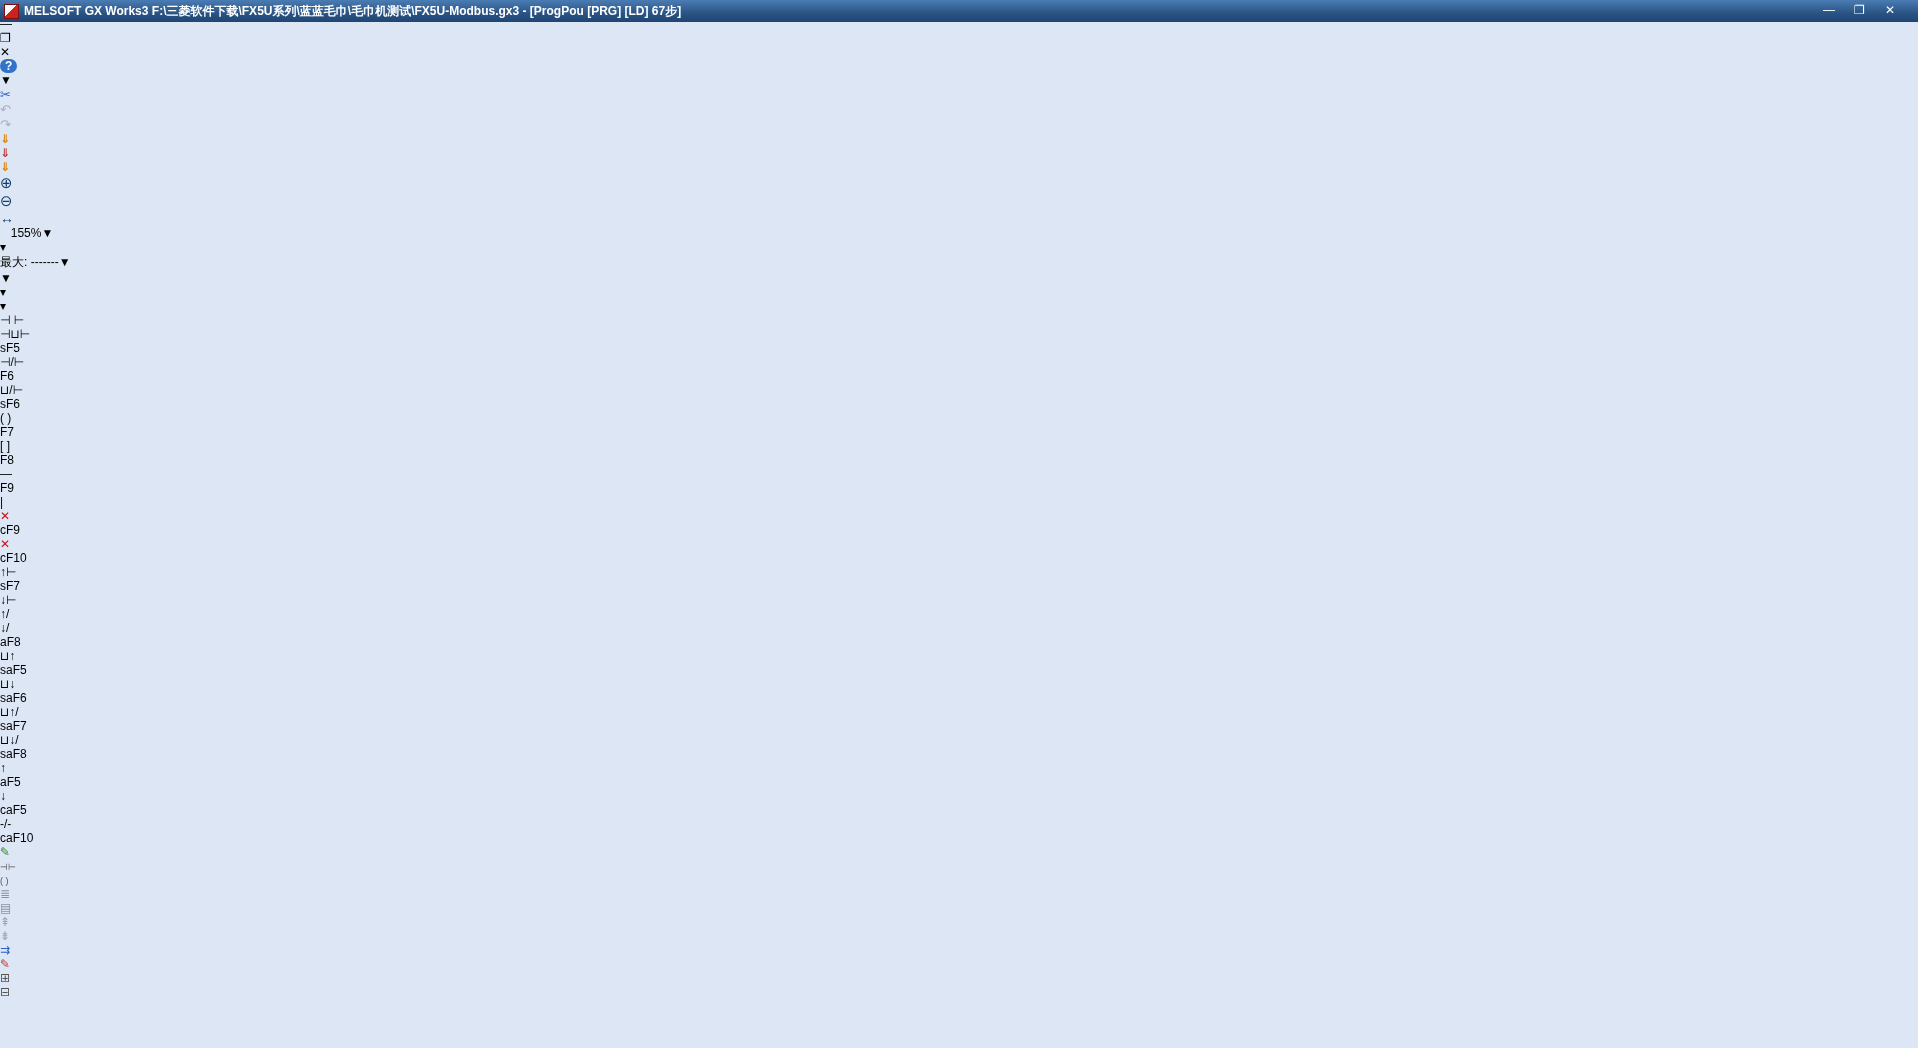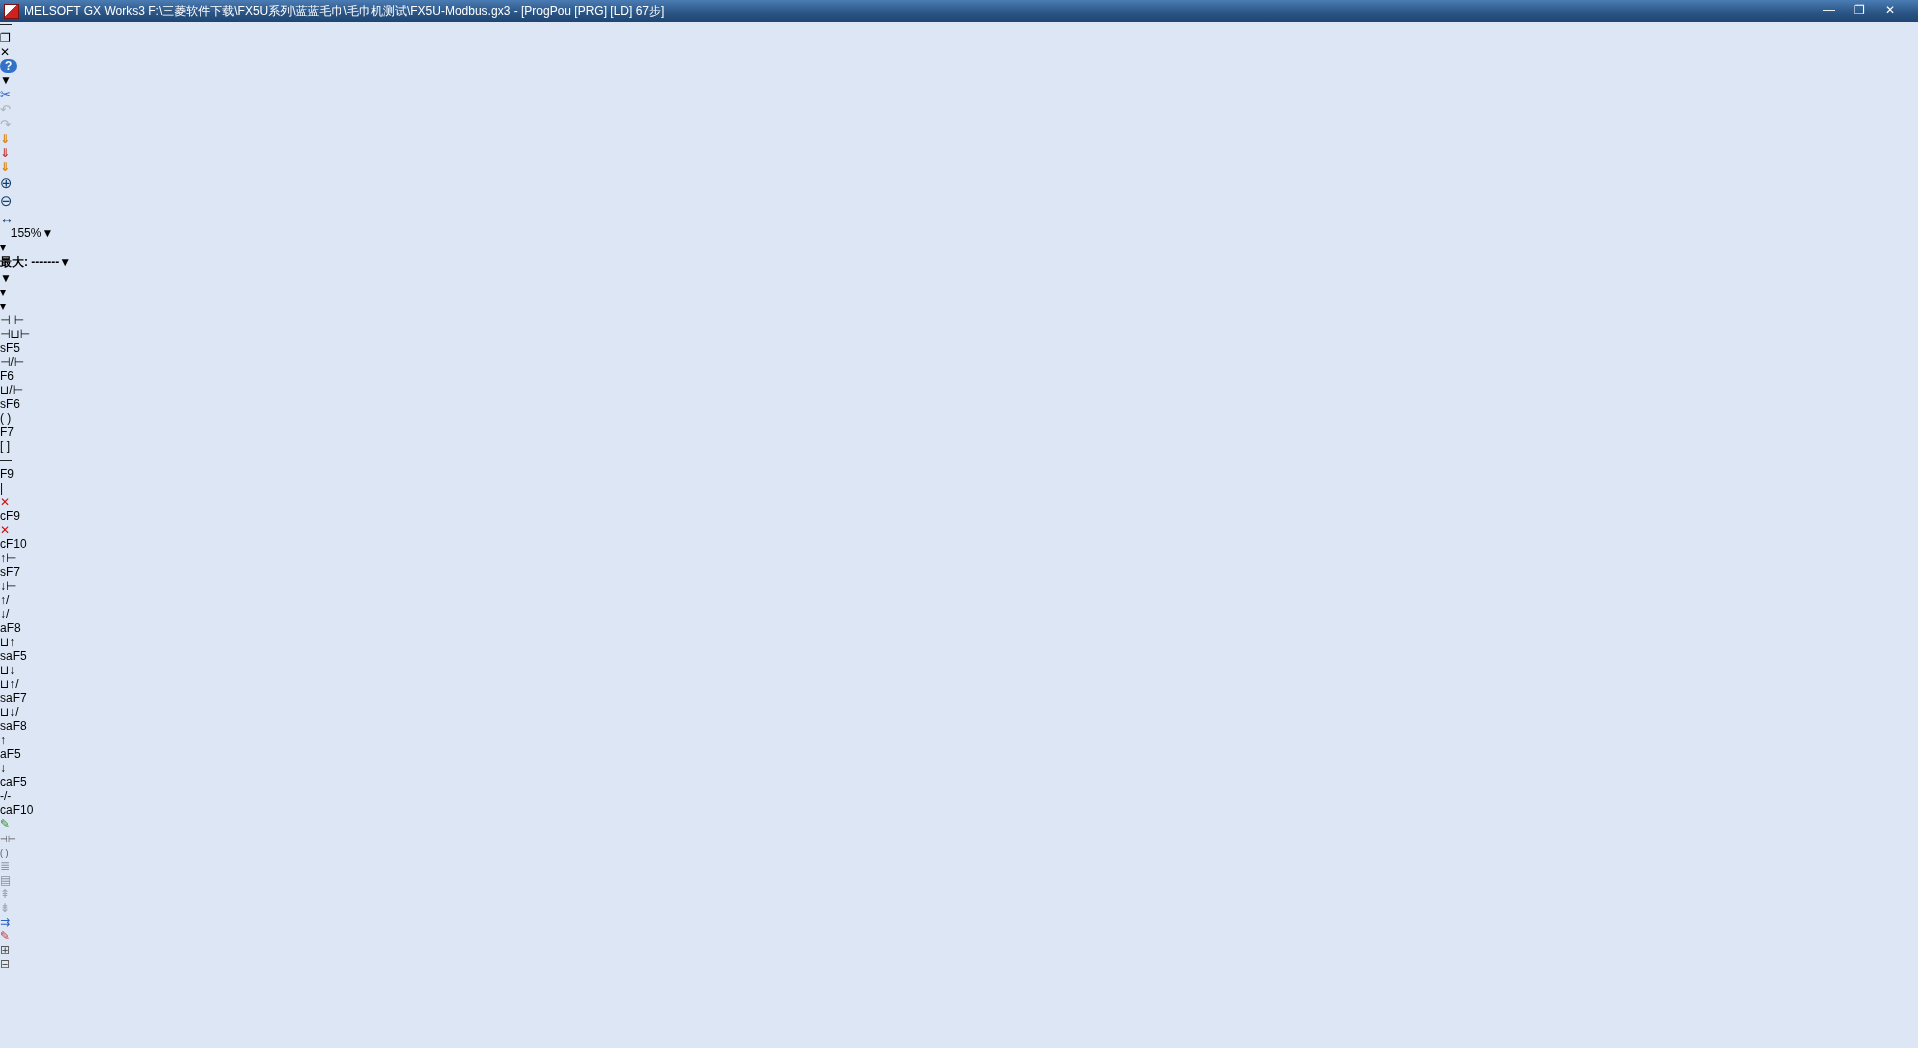--- a/index.html
+++ b/index.html
@@ -3,21 +3,21 @@
 <meta charset="utf-8">
 <style>
   * { margin:0; padding:0; box-sizing:border-box; }
   html,body { width:1918px; height:1048px; overflow:hidden; }
   body { font-family:"Liberation Sans","DejaVu Sans",sans-serif; font-size:12px; background:#2d4056; }
   #page { position:relative; width:1918px; height:1048px; overflow:hidden; background:#dce6f4; }
 
   
   .titlebar { position:absolute; left:0; top:0; width:100%; height:22px; background:linear-gradient(#4a7cb4,#2a5484 60%,#1f4572); color:#fff; display:flex; align-items:center; padding:0 4px; }
   .app-icon { width:15px; height:15px; background:linear-gradient(135deg,#fff 45%,#d02020 45%); border:1px solid #7a1010; margin-right:5px; flex:none; }
-  .title-text { font-size:12px; white-space:nowrap; overflow:hidden; }
+  .title-text { font-size:12px; white-space:nowrap; overflow:hidden;font-weight:bold; }
   .win-btns { margin-left:auto; display:flex; gap:2px; }
   .win-btn { width:29px; height:16px; border:1px solid #1a3welcome;" }
   .win-btn { width:29px; height:16px; border:1px solid #16304e; border-radius:3px; background:linear-gradient(#8ba3bf,#5c7a9c); color:#fff; font-size:10px; line-height:14px; text-align:center; }
   .win-btn.close { background:linear-gradient(#d98a80,#b04038); }
 
   /* ---------- menu bar ---------- */
   .menubar { position:absolute; left:0; top:22px; width:100%; height:24px; background:linear-gradient(#f2f6fc,#e2eaf6); border-bottom:1px solid #b4c2d6; display:flex; align-items:center; padding-left:8px; }
   .menu-item { padding:3px 9px; font-size:12.5px; color:#111; }
   .menu-winbtns { margin-left:auto; display:flex; gap:4px; padding-right:6px; }
   .mini-btn { width:20px; height:15px; border:1px solid #9aa8bc; background:linear-gradient(#fdfdfd,#d8e0ec); color:#444; font-size:9px; line-height:13px; text-align:center; }
@@ -239,21 +239,21 @@
       <div class="tbtn"><span style="color:#123f6e;font-size:14px">↔</span></div>
       <div class="combo" style="width: 64px; text-align: center;"><span>155%</span><span class="arr">▼</span></div>
       <div class="ovf">▾</div>
       <div class="tgap" style="width: 14px;"></div>
       <div class="tbtn"><span class="ic ic-route"></span></div>
       <div class="tsep"></div>
       <div class="tbtn dis"><span class="ic ic-gray"></span></div>
       <div class="tbtn"><span class="ic ic-check"></span></div>
       <div class="tbtn"><span class="ic ic-check"></span></div>
       <div class="tbtn"><span class="ic ic-ret"></span></div>
-      <div class="combo" style="width: 120px; font-weight: bold;"><span>最大: -------</span><span class="arr">▼</span></div>
+      <div class="combo" style="width: 120px;"><span>最大: -------</span><span class="arr">▼</span></div>
       <div class="tgap" style="width: 10px;"></div>
       <div class="combo" style="width: 170px;"><span></span><span class="arr">▼</span></div>
     </div>
   <div id="tb2" class="tbrow">
       <div class="grip"></div>
       <div class="tbtn on"><span class="ic ic-tree"></span></div>
       <div class="tbtn on"><span class="ic ic-con"></span></div>
       <div class="tsep"></div>
       <div class="tbtn on"><span class="ic ic-mod"></span></div>
       <div class="tsep"></div>
@@ -297,20 +297,21 @@
       <div class="lkey">
         <div class="sym">⊔/⊢</div>
         <div class="key">sF6</div>
       </div>
       <div class="lkey">
         <div class="sym">( )</div>
         <div class="key">F7</div>
       </div>
       <div class="lkey">
         <div class="sym">[ ]</div>
+        <div class="key">F8</div>
       </div>
       <div class="tsep"></div>
       <div class="lkey">
         <div class="sym">—</div>
         <div class="key">F9</div>
       </div>
       <div class="lkey">
         <div class="sym">|</div>
       </div>
       <div class="lkey">
@@ -336,20 +337,21 @@
         <div class="sym">↓/</div>
         <div class="key">aF8</div>
       </div>
       <div class="tsep"></div>
       <div class="lkey">
         <div class="sym">⊔↑</div>
         <div class="key">saF5</div>
       </div>
       <div class="lkey">
         <div class="sym">⊔↓</div>
+        <div class="key">saF6</div>
       </div>
       <div class="lkey">
         <div class="sym">⊔↑/</div>
         <div class="key">saF7</div>
       </div>
       <div class="lkey">
         <div class="sym">⊔↓/</div>
         <div class="key">saF8</div>
       </div>
       <div class="tsep"></div>

